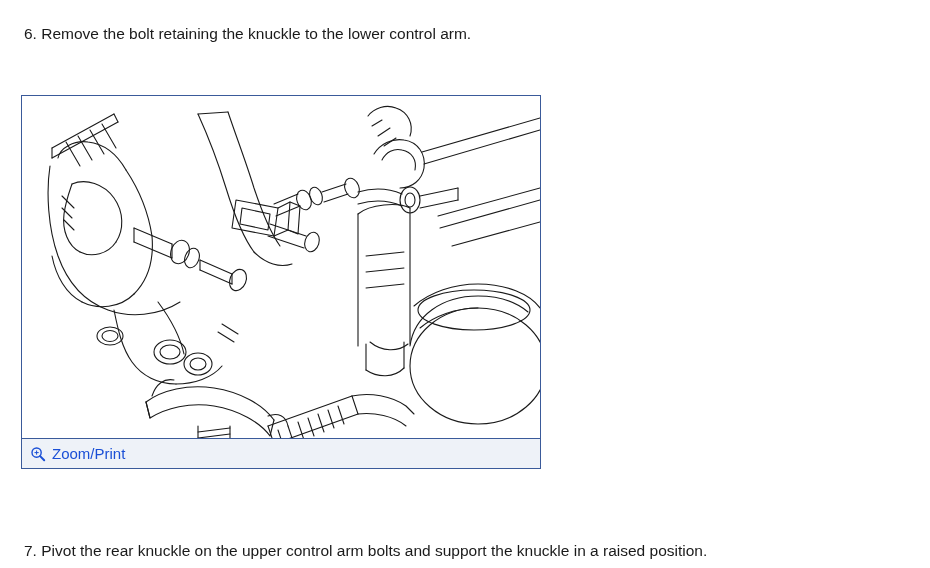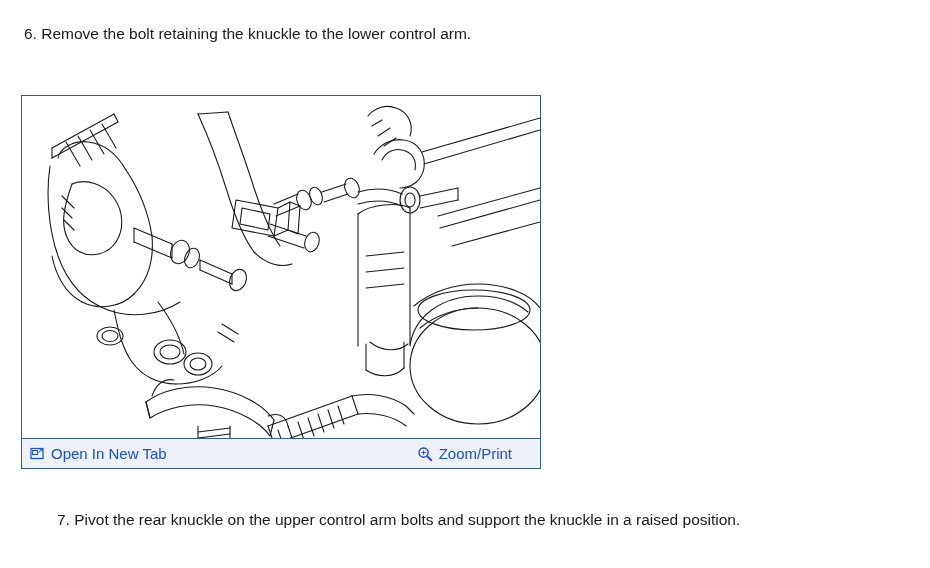--- a/index.html
+++ b/index.html
@@ -24,21 +24,21 @@
   }
   .step-text {
     position: absolute;
     left: 24px;
     font-size: 15.5px;
     line-height: 20px;
     color: #1a1a1a;
     white-space: nowrap;
   }
   .step-6 { top: 24px; }
-  .step-7 { top: 510px; margin-left: 33px; }
+  .step-7 { top: 541px; }
 
   .figure {
     position: absolute;
     left: 21px;
     top: 95px;
     width: 520px;
     height: 374px;
     border: 1px solid #3a5a9a;
     box-sizing: border-box;
     background: #ffffff;
@@ -214,31 +214,20 @@
 
           <path d="M40,100 L52,112 M40,112 L50,122 M42,124 L52,134"></path>
           <path d="M196,236 L212,246 M200,228 L216,238"></path>
 
         </g>
       </svg>
     </div>
 
     <div class="figure-toolbar">
 
-      <div class="tb-btn">
-        <span class="icon-newtab">
-          <svg width="15" height="15" viewBox="0 0 15 15" xmlns="http://www.w3.org/2000/svg">
-            <rect x="1" y="2.5" width="12" height="10" fill="none" stroke="#1a4fd6" stroke-width="1.2"></rect>
-            <rect x="2.5" y="4.5" width="5" height="4" fill="none" stroke="#1a4fd6" stroke-width="1"></rect>
-            <path d="M8.5,6.5 L12,3.2" stroke="#1a4fd6" stroke-width="1"></path>
-            <path d="M9.6,3.1 L12.2,3.1 L12.2,5.7" fill="none" stroke="#1a4fd6" stroke-width="1"></path>
-          </svg>
-        </span>
-        <span class="tb-label">Open In New Tab</span>
-      </div>
 
       <div class="tb-btn zoom-btn">
         <span class="icon-zoom">
           <svg width="16" height="16" viewBox="0 0 16 16" xmlns="http://www.w3.org/2000/svg">
             <circle cx="6.6" cy="6.6" r="4.6" fill="none" stroke="#1a4fd6" stroke-width="1.4"></circle>
             <path d="M10.1,10.1 L14.2,14.2" stroke="#1a4fd6" stroke-width="2" stroke-linecap="round"></path>
             <path d="M4.5,6.6 L8.7,6.6 M6.6,4.5 L6.6,8.7" stroke="#1a4fd6" stroke-width="1"></path>
           </svg>
         </span>
         <span class="tb-label">Zoom/Print</span>

